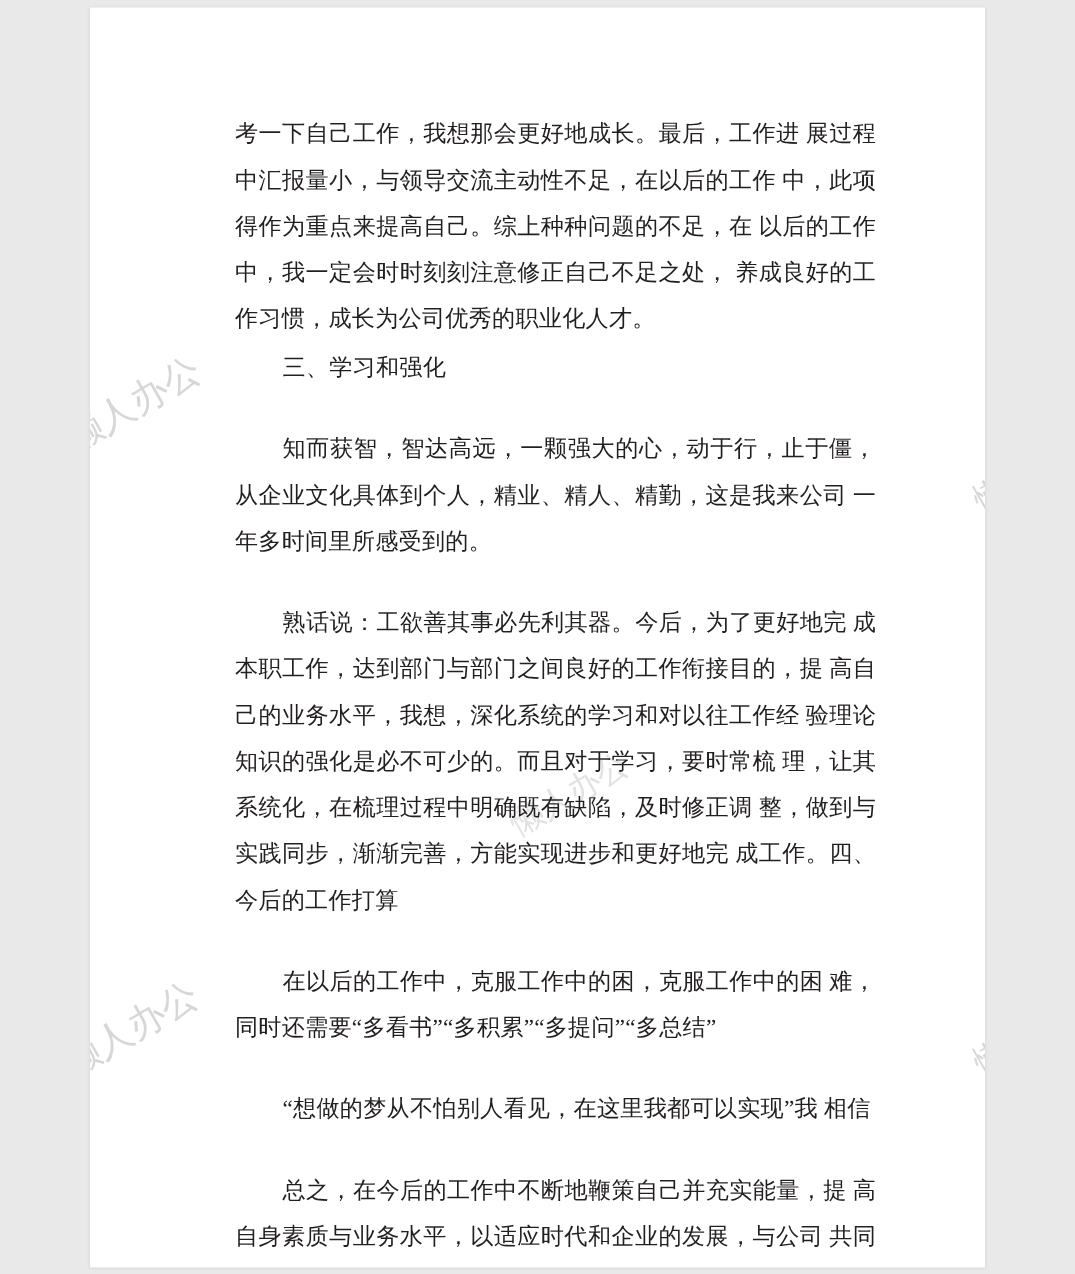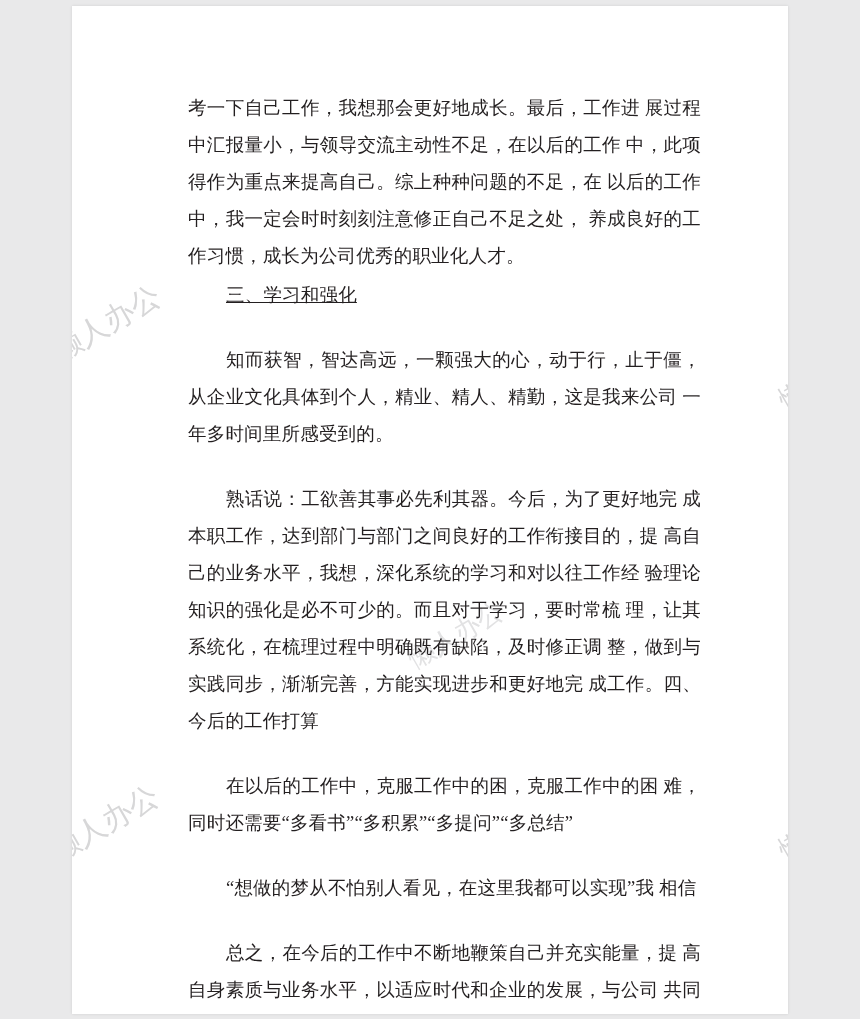--- a/index.html
+++ b/index.html
@@ -47,21 +47,20 @@
     letter-spacing: 0.2px;
   }
 
   .indent2 {
     text-indent: 38px;
     margin-top: 28px;
   }
 
   .indent1 {
     text-indent: 38px;
-    text-decoration: underline;
   }
 
   
   .wm {
     position: absolute;
     color: #d7d7d8;
     font-size: 30px;
     font-family: "Liberation Sans", sans-serif;
     white-space: nowrap;
     transform: rotate(-30deg);

